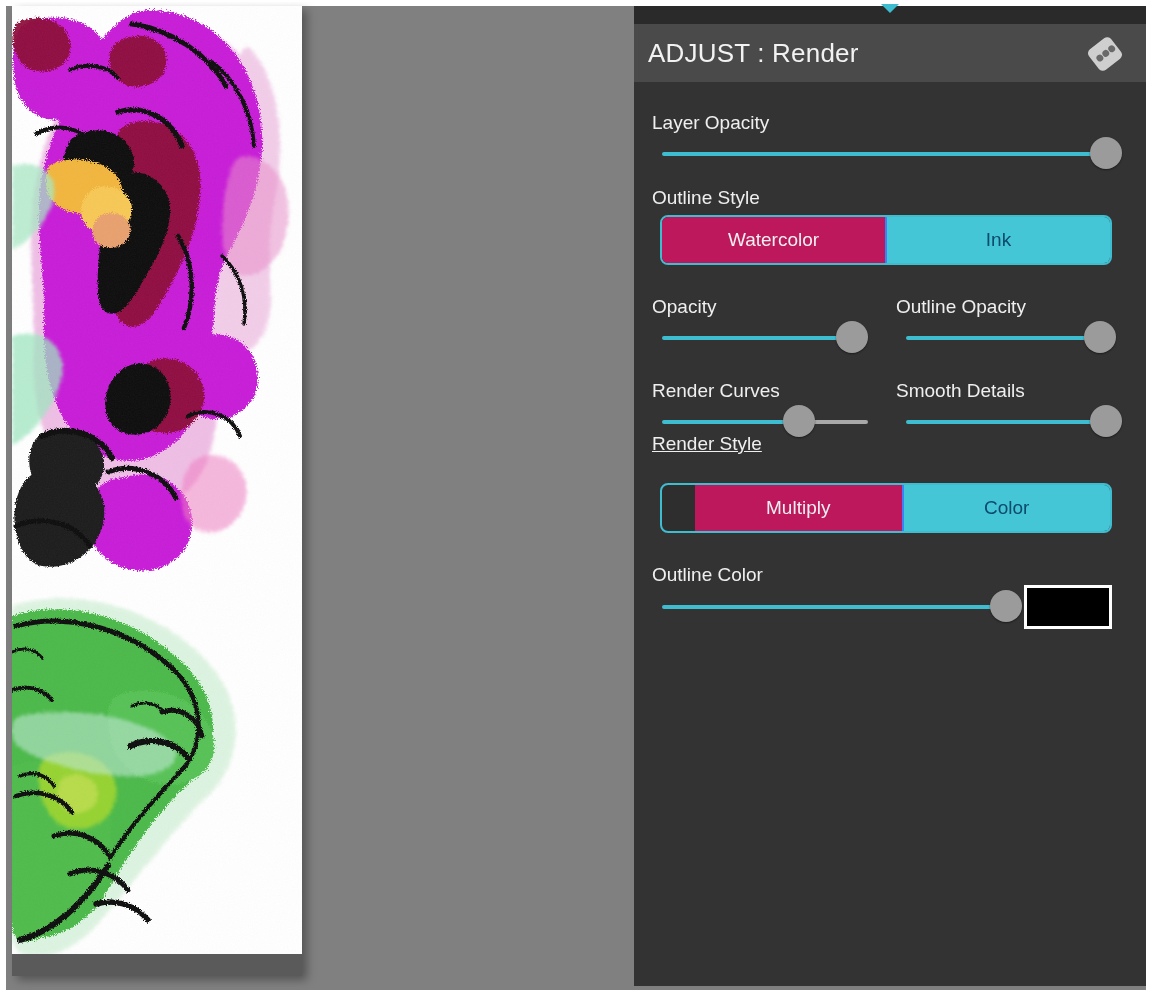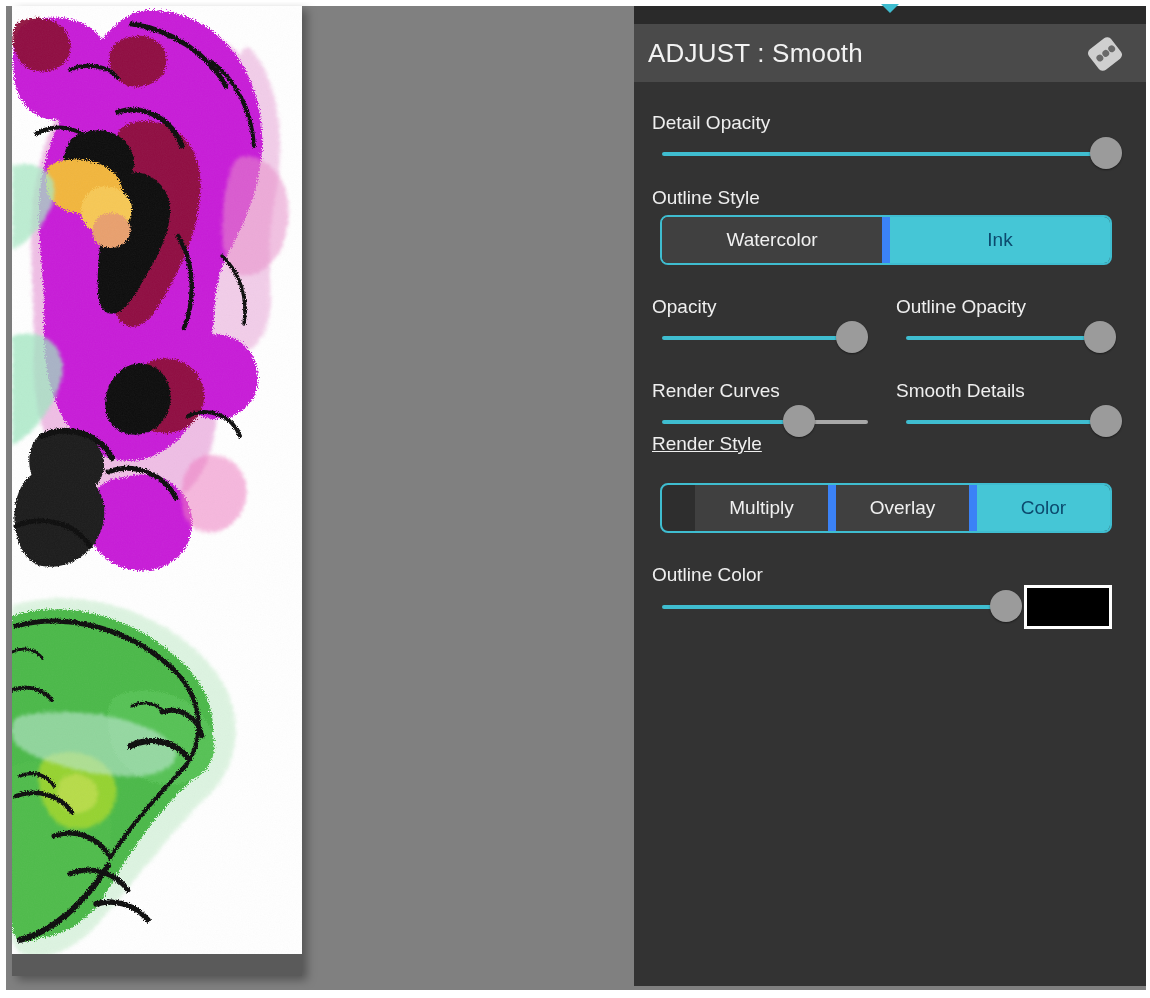--- a/index.html
+++ b/index.html
@@ -169,22 +169,22 @@
     overflow: hidden;
     background: #2e2e2e;
   }
   .segment {
     flex: 1 1 0;
     display: flex;
     align-items: center;
     justify-content: center;
     font-size: 19px;
     color: #f0f0f0;
-    background: #404040;
-    border-right: 8px solid #3b82f6;
+    background: #be185d;
+    border-right: 2px solid #3b82f6;
     box-sizing: border-box;
     white-space: nowrap;
   }
   .segment:last-child { border-right: none; }
   .segment.selected { background: #45c6d6; color: #0c4a6e; }
 
   
   #outline-color-swatch {
     position: absolute;
     width: 88px; height: 44px;
@@ -366,35 +366,35 @@
       <div id="canvas-bottombar"></div>
     </div>
 
     <div id="adjust-panel">
 
       <div id="panel-topstrip">
         <div id="panel-caret"></div>
       </div>
 
       <div id="panel-header">
-        <div id="panel-title">ADJUST : Smooth</div>
+        <div id="panel-title">ADJUST : Render</div>
 
         <svg id="preset-icon" viewBox="0 0 38 38">
           <g transform="rotate(-38 19 19)">
             <rect x="5" y="6" width="28" height="26" rx="5" ry="5" fill="#cfcfcf"></rect>
             <circle cx="12.5" cy="19" r="3.4" fill="#6a6a6a"></circle>
             <circle cx="20" cy="19" r="3.4" fill="#6a6a6a"></circle>
             <circle cx="27.5" cy="19" r="3.4" fill="#6a6a6a"></circle>
           </g>
         </svg>
       </div>
 
       <div id="panel-body">
 
-        <div class="section-label" style="left:18px; top:30px;">Detail Opacity</div>
+        <div class="section-label" style="left:18px; top:30px;">Layer Opacity</div>
         <div class="slider" style="left:28px; top:55px; width:460px;">
           <div class="track-fill" style="width:444px;"></div>
           <div class="knob" style="left:428px;"></div>
         </div>
 
         <div class="section-label" style="left:18px; top:105px;">Outline Style</div>
         <div class="segmented" style="left:26px; top:133px; width:452px;">
           <div class="segment">Watercolor</div>
           <div class="segment selected">Ink</div>
         </div>
@@ -421,21 +421,20 @@
 
         <div class="section-label" style="left:262px; top:298px;">Smooth Details</div>
         <div class="slider" style="left:272px; top:323px; width:206px;">
           <div class="track-fill" style="width:194px;"></div>
           <div class="knob" style="left:184px;"></div>
         </div>
 
         <div class="section-label" style="left:18px; top:351px;text-decoration:underline;">Render Style</div>
         <div class="segmented" style="left:26px; top:401px; width:452px;padding-left:33px;">
           <div class="segment">Multiply</div>
-          <div class="segment">Overlay</div>
           <div class="segment selected">Color</div>
         </div>
 
         <div class="section-label" style="left:18px; top:482px;">Outline Color</div>
         <div class="slider" style="left:28px; top:508px; width:360px;">
           <div class="track-fill" style="width:344px;"></div>
           <div class="knob" style="left:328px;"></div>
         </div>
         <div id="outline-color-swatch" style="left:390px; top:503px;"></div>
 

